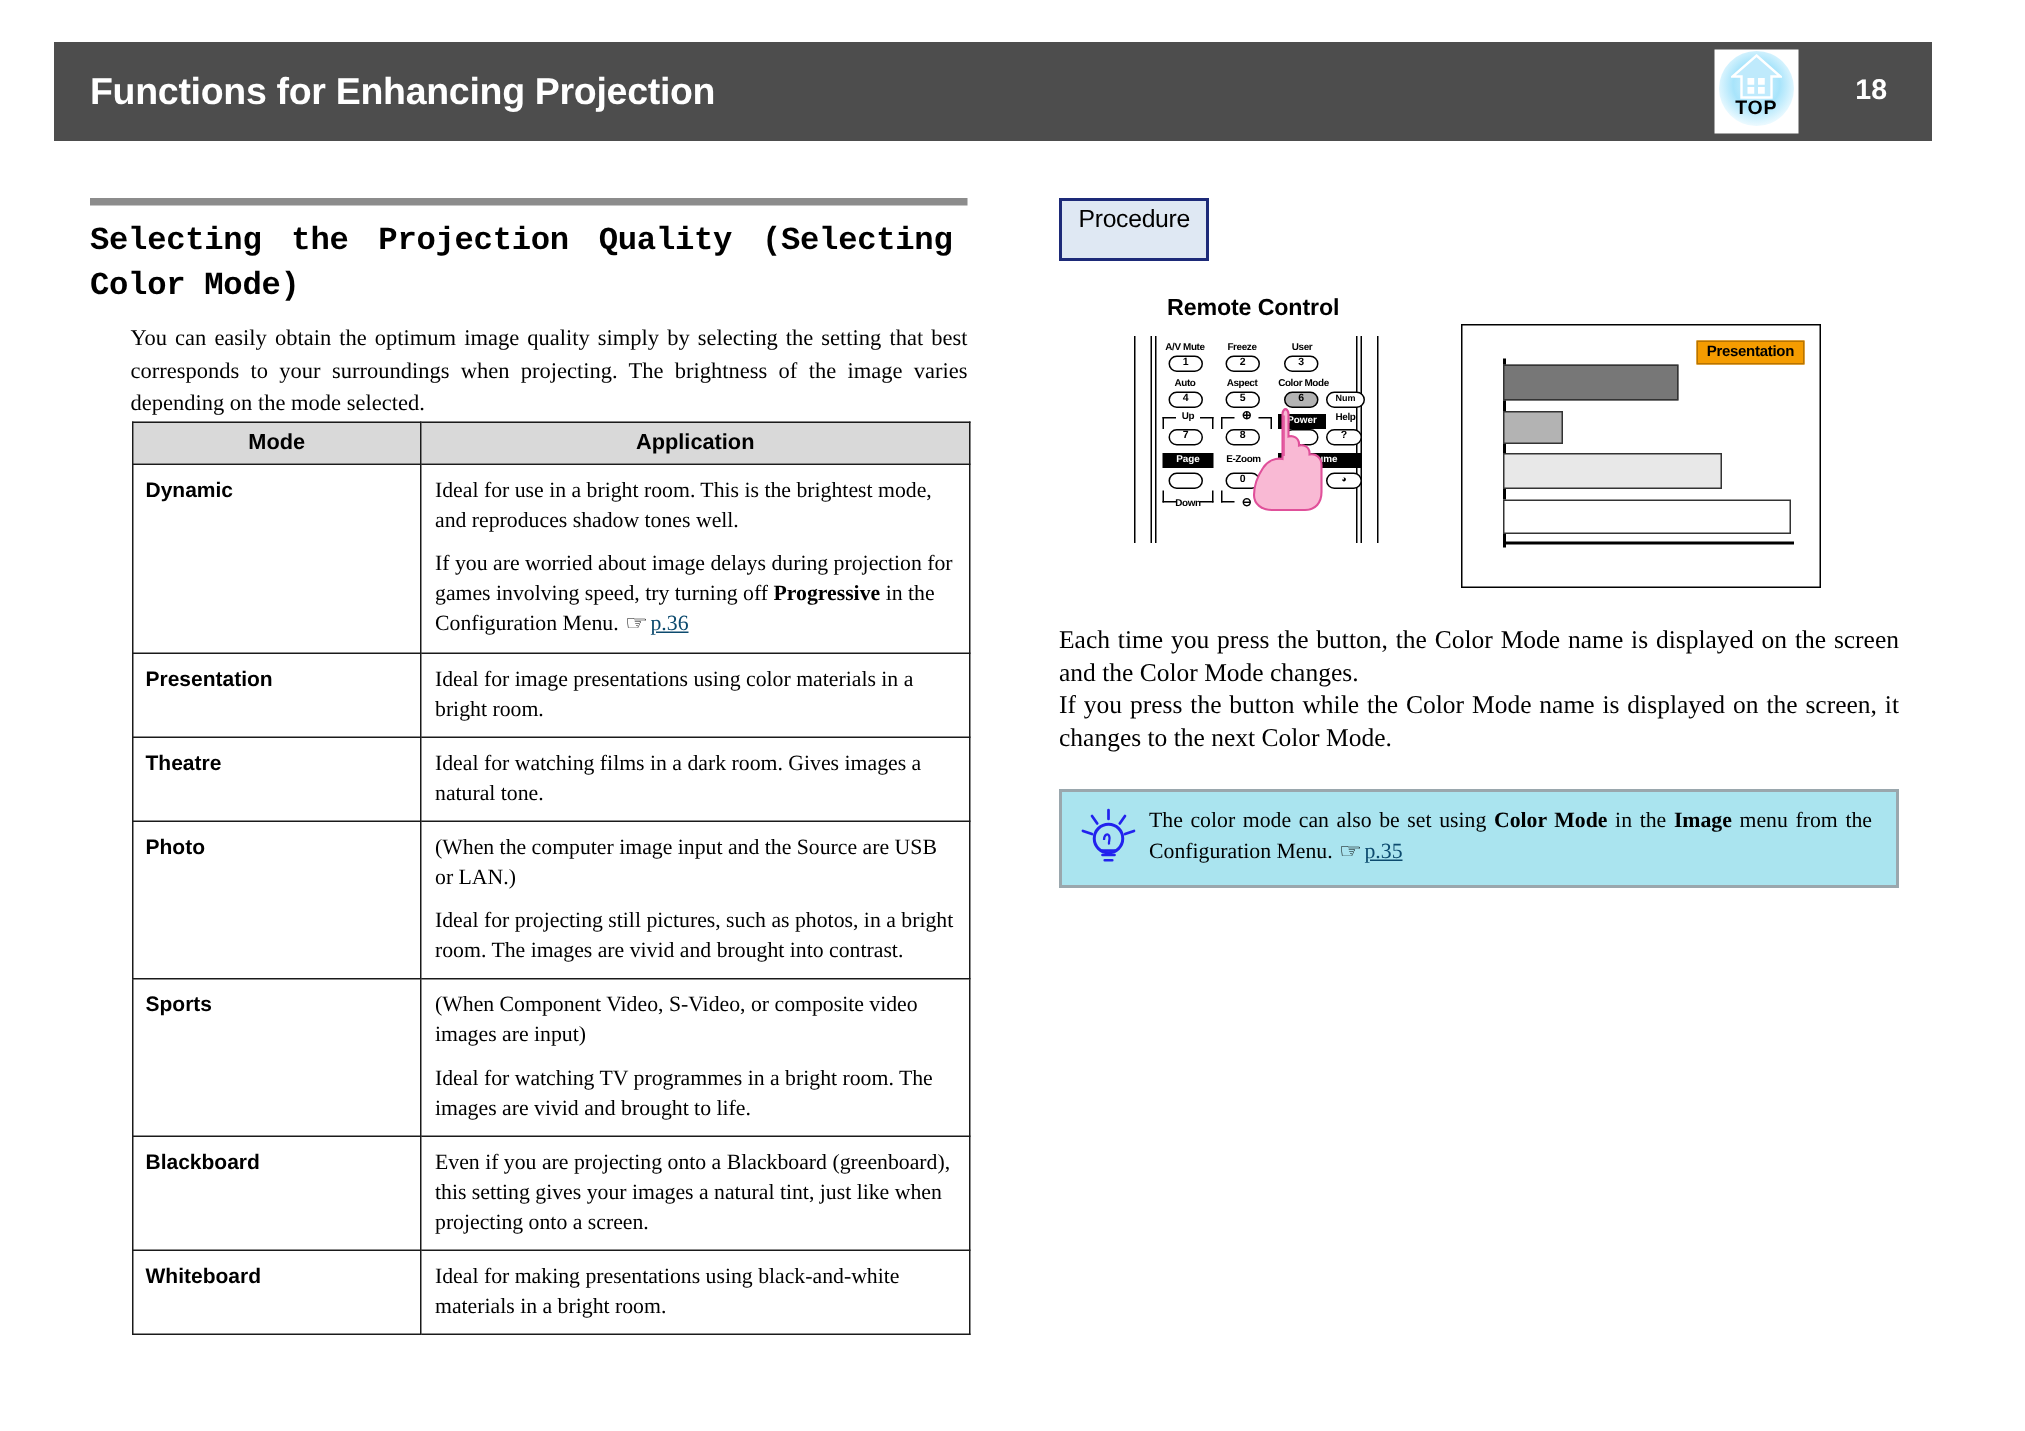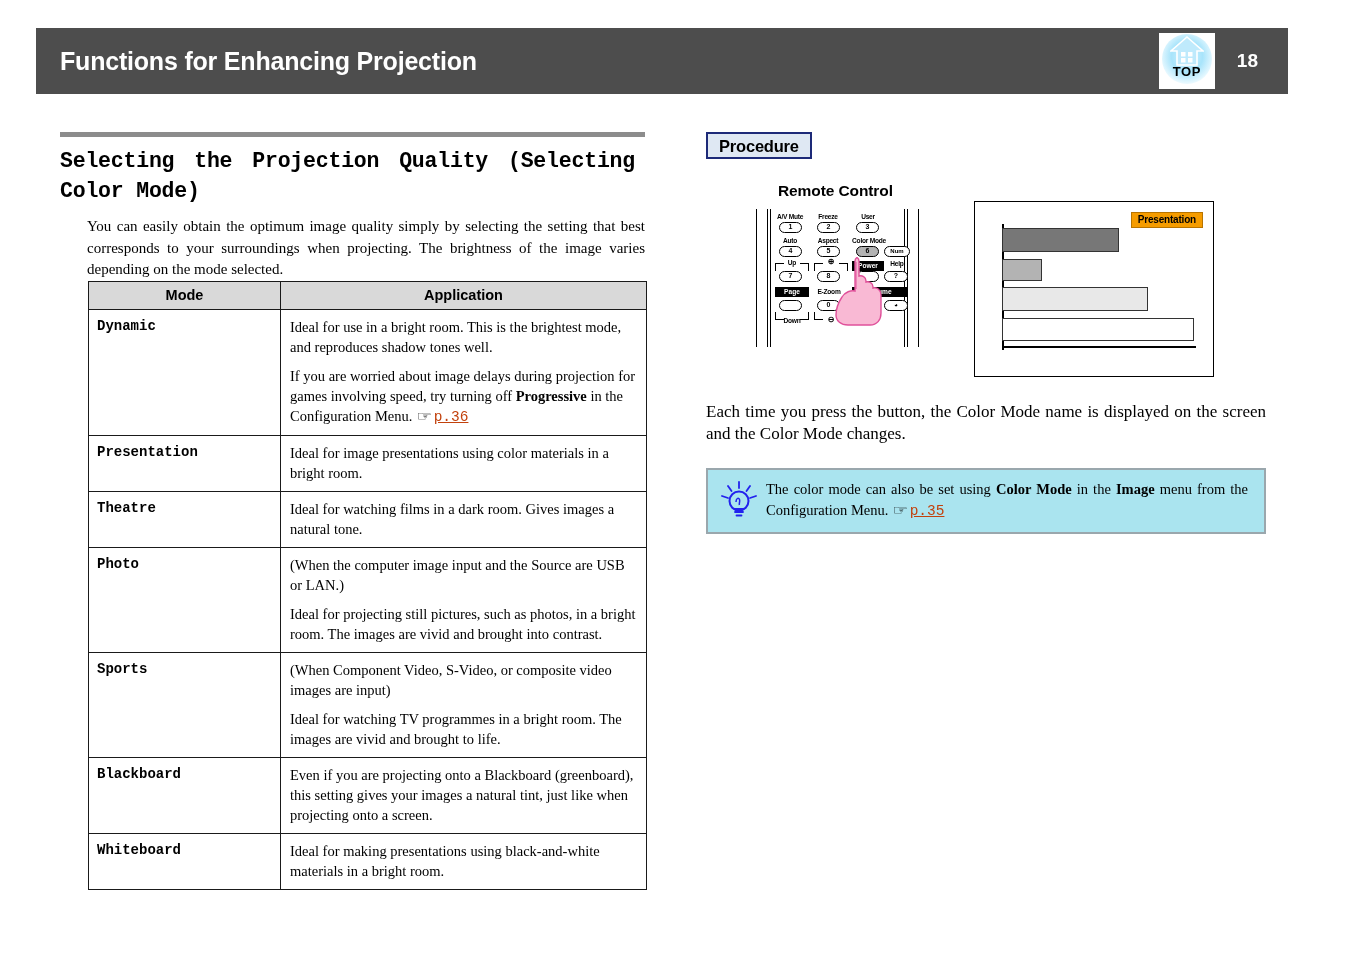--- a/index.html
+++ b/index.html
@@ -18,21 +18,21 @@
     position:absolute; left:36px; top:28px; width:1252px; height:66px;
     background:#4d4d4d;
     display:flex; align-items:center;
   }
   #page-title{
     color:#ffffff; font-size:25px; font-weight:bold;
     margin-left:24px; letter-spacing:-0.2px;
   }
   #header-right{
     position:absolute; right:0; top:0; height:66px;
-    display:flex; align-items:center;
+    display:flex; align-items:center;gap:16px;
   }
   #top-icon{
     width:56px; height:56px; background:#ffffff;
     position:relative; margin-right:22px;
     display:flex; flex-direction:column; align-items:center; justify-content:flex-start;
   }
   #top-icon .glow{
     position:absolute; left:3px; top:1px; width:50px; height:50px;
     border-radius:50%;
     background:radial-gradient(circle at 50% 45%, #d8f4ff 0%, #a8e4fb 42%, #e9f9ff 72%, #ffffff 100%);
@@ -73,49 +73,49 @@
     vertical-align:top;
   }
   #mode-table th{
     background:#d9d9d9;
     font-size:14.5px; font-weight:bold;
     text-align:center; padding:5px 4px 6px;
     font-family:"Liberation Sans", sans-serif;
   }
   #mode-table td.mode-cell{
     font-size:14px; font-weight:bold; padding:8px 6px 9px 8px;
-    font-family:Liberation Mono, monospace;
+    font-family:Liberation Sans, sans-serif;
   }
   #mode-table td.app-cell{
     font-family:"Liberation Serif", serif;
     font-size:14.5px; line-height:20px;
     padding:7px 7px 8px 9px;
   }
   #mode-table td.app-cell p{ margin:0; }
   #mode-table td.app-cell p + p{ margin-top:9px; }
   .col-mode{ width:192px; }
   .col-app{ width:366px; }
 
-  .link-ref{ color:#c2410c; font-family:Liberation Mono, monospace; }
+  .link-ref{ color:#0c4a6e; font-family:Liberation Serif, serif; }
   .hand-icon{
     display:inline-block; color:#000; font-size:14px;
     transform:scaleX(1.25); margin:0 3px 0 2px;
   }
   .srgb-term{ text-decoration:underline; }
   .glossary-mark{
     color:#2222cc; font-size:11px; font-weight:bold;
     vertical-align:6px; letter-spacing:-1px;
   }
 
   
   #procedure-badge{
     display:inline-block;
     border:2px solid #1d2a78; background:#dfe8f3;
-    padding:3px 11px 1px;
-    font-size:16.5px; font-weight:bold;
+    padding:3px 11px 16px;
+    font-size:16.5px; font-weight:normal;
     letter-spacing:-0.2px;
   }
 
   
   #figure-wrap{ position:relative; margin-top:28px; height:190px; }
   #remote-caption{
     position:absolute; left:72px; top:-5px;
     font-size:15.5px; font-weight:bold; letter-spacing:-0.1px;
   }
 
@@ -371,20 +371,21 @@
           <div class="chart-bar" style="top: 26px; height: 24px; width: 117px; background: rgb(119, 119, 119);"></div>
           <div class="chart-bar" style="top: 57px; height: 22px; width: 40px; background: rgb(179, 179, 179);"></div>
           <div class="chart-bar" style="top: 85px; height: 24px; width: 146px; background: rgb(232, 232, 232);"></div>
           <div class="chart-bar" style="top: 116px; height: 23px; width: 192px; background: rgb(255, 255, 255);"></div>
         </div>
     </div>
   </div>
 
   <div id="explain-para">
     <p>Each time you press the button, the Color Mode name is displayed on the screen and the Color Mode changes.</p>
+    <p>If you press the button while the Color Mode name is displayed on the screen, it changes to the next Color Mode.</p>
   </div>
 
   <div id="tip-box">
     <svg id="bulb-icon" viewBox="0 0 42 42">
       <g stroke="#2222ee" stroke-width="1.8" fill="none" stroke-linecap="round">
         <line x1="21" y1="2" x2="21" y2="8"></line>
         <line x1="10" y1="6" x2="13.5" y2="11"></line>
         <line x1="32" y1="6" x2="28.5" y2="11"></line>
         <line x1="4" y1="16" x2="10" y2="18"></line>
         <line x1="38" y1="16" x2="32" y2="18"></line>

